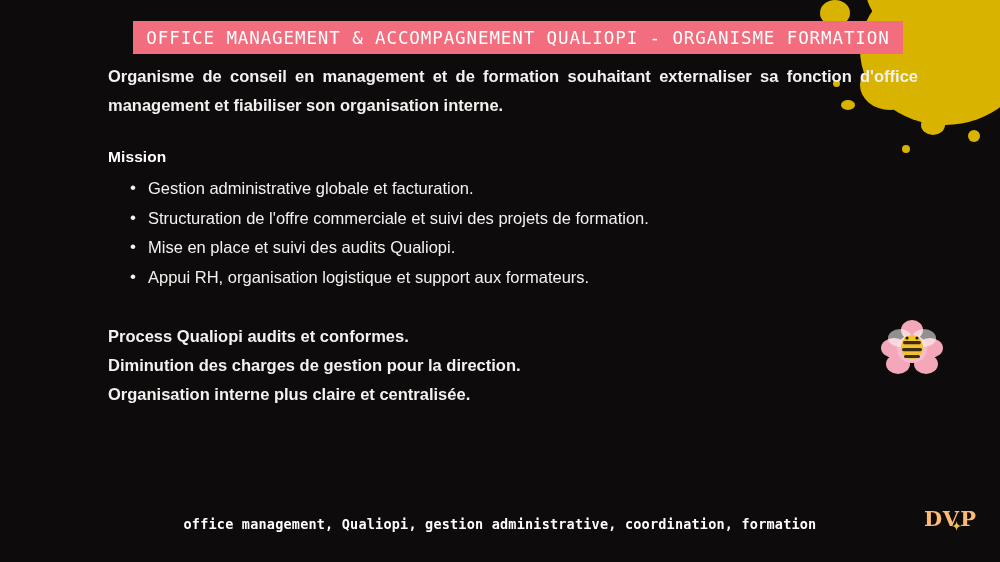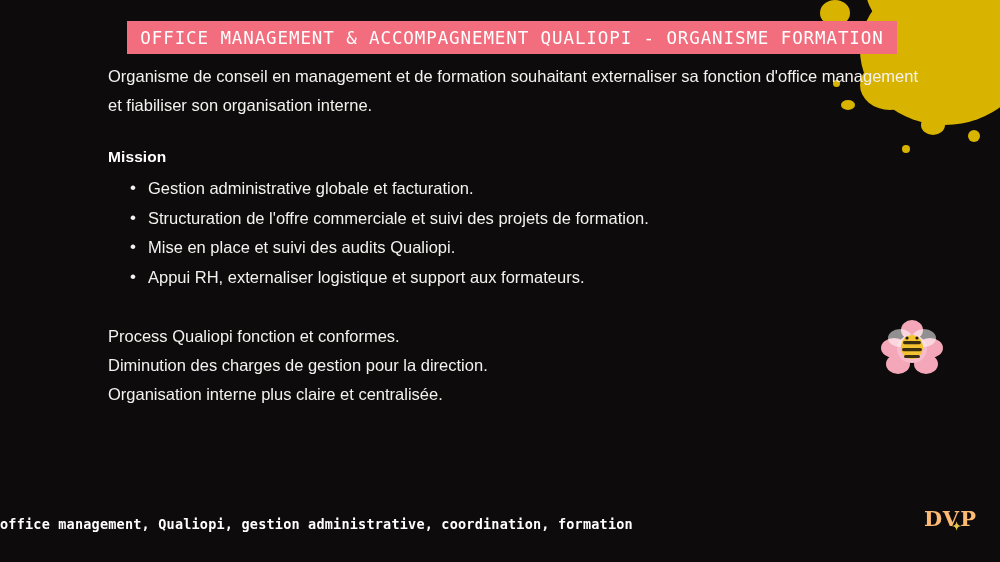--- a/index.html
+++ b/index.html
@@ -35,21 +35,21 @@
   .b4 { width: 24px; height: 20px; top: 175px; right: 95px; }
   .b5 { width: 12px; height: 12px; top: 190px; right: 60px; }
   .b6 { width: 8px;  height: 8px;  top: 205px; right: 130px; }
   .b7 { width: 14px; height: 10px; top: 160px; right: 185px; }
   .b8 { width: 7px;  height: 7px;  top: 140px; right: 200px; }
   .b9 { width: 30px; height: 26px; top: 60px;  right: 190px; border-radius: 50% 50% 45% 55% / 55% 45% 55% 45%; }
 
   
   .title-banner {
     position: absolute;
-    left: 127px; top: 21px;
+    left: 133px; top: 21px;
     width: 770px; height: 33px;
     background: #f26d7d;
     display: flex;
     align-items: center;
     justify-content: center;
     z-index: 3;
   }
   .title-banner .title-text {
     font-family: "DejaVu Sans Mono", monospace;
     font-size: 17.5px;
@@ -72,21 +72,21 @@
     margin: 0 0 8px 0;
     letter-spacing: 0.1px;
   }
   .para {
     font-size: 16.5px;
     line-height: 29px;
     color: #f4f1ef;
     margin: 0;
     text-align: justify;
     text-justify: inter-word;
-    font-weight: 400;
+    font-weight: 700;
   }
   .para.nojust { text-align: left; }
 
   .gap-lg { height: 28px; }
   .gap-md { height: 22px; }
 
   ul.bullets {
     margin: 8px;
     padding-left: 30px;
     list-style: none;
@@ -106,20 +106,21 @@
     top: -1px;
     font-size: 17px;
     color: #f4f1ef;
   }
 
   
   .keywords {
     position: absolute;
     left: 0; right: 0;
     top: 516px;
+    text-align: center;
     font-family: "DejaVu Sans Mono", monospace;
     font-size: 13.5px;
     font-weight: bold;
     letter-spacing: 0.2px;
     color: #ffffff;
     z-index: 2;
   }
 
   
   .bee-flower {
@@ -178,26 +179,26 @@
 
   <p class="para">Organisme de conseil en management et de formation souhaitant externaliser sa fonction d'office management et fiabiliser son organisation interne.</p>
 
   <div class="gap-lg"></div>
 
   <h2 class="section-head">Mission</h2>
   <ul class="bullets">
     <li>Gestion administrative globale et facturation.</li>
     <li>Structuration de l'offre commerciale et suivi des projets de formation.</li>
     <li>Mise en place et suivi des audits Qualiopi.</li>
-    <li>Appui RH, externaliser logistique et support aux formateurs.</li>
+    <li>Appui RH, organisation logistique et support aux formateurs.</li>
   </ul>
 
   <div class="gap-md"></div>
 
-  <p class="para nojust">Process Qualiopi fonction et conformes.</p>
+  <p class="para nojust">Process Qualiopi audits et conformes.</p>
   <p class="para nojust">Diminution des charges de gestion pour la direction.</p>
   <p class="para nojust">Organisation interne plus claire et centralisée.</p>
 </div>
 
 <div class="bee-flower">
   <svg width="72" height="62" viewBox="0 0 72 62" xmlns="http://www.w3.org/2000/svg">
     <g>
       <ellipse cx="18" cy="32" rx="13" ry="10" fill="#f3a7b8"></ellipse>
       <ellipse cx="54" cy="32" rx="13" ry="10" fill="#f3a7b8"></ellipse>
       <ellipse cx="36" cy="14" rx="11" ry="10" fill="#f3a7b8"></ellipse>

